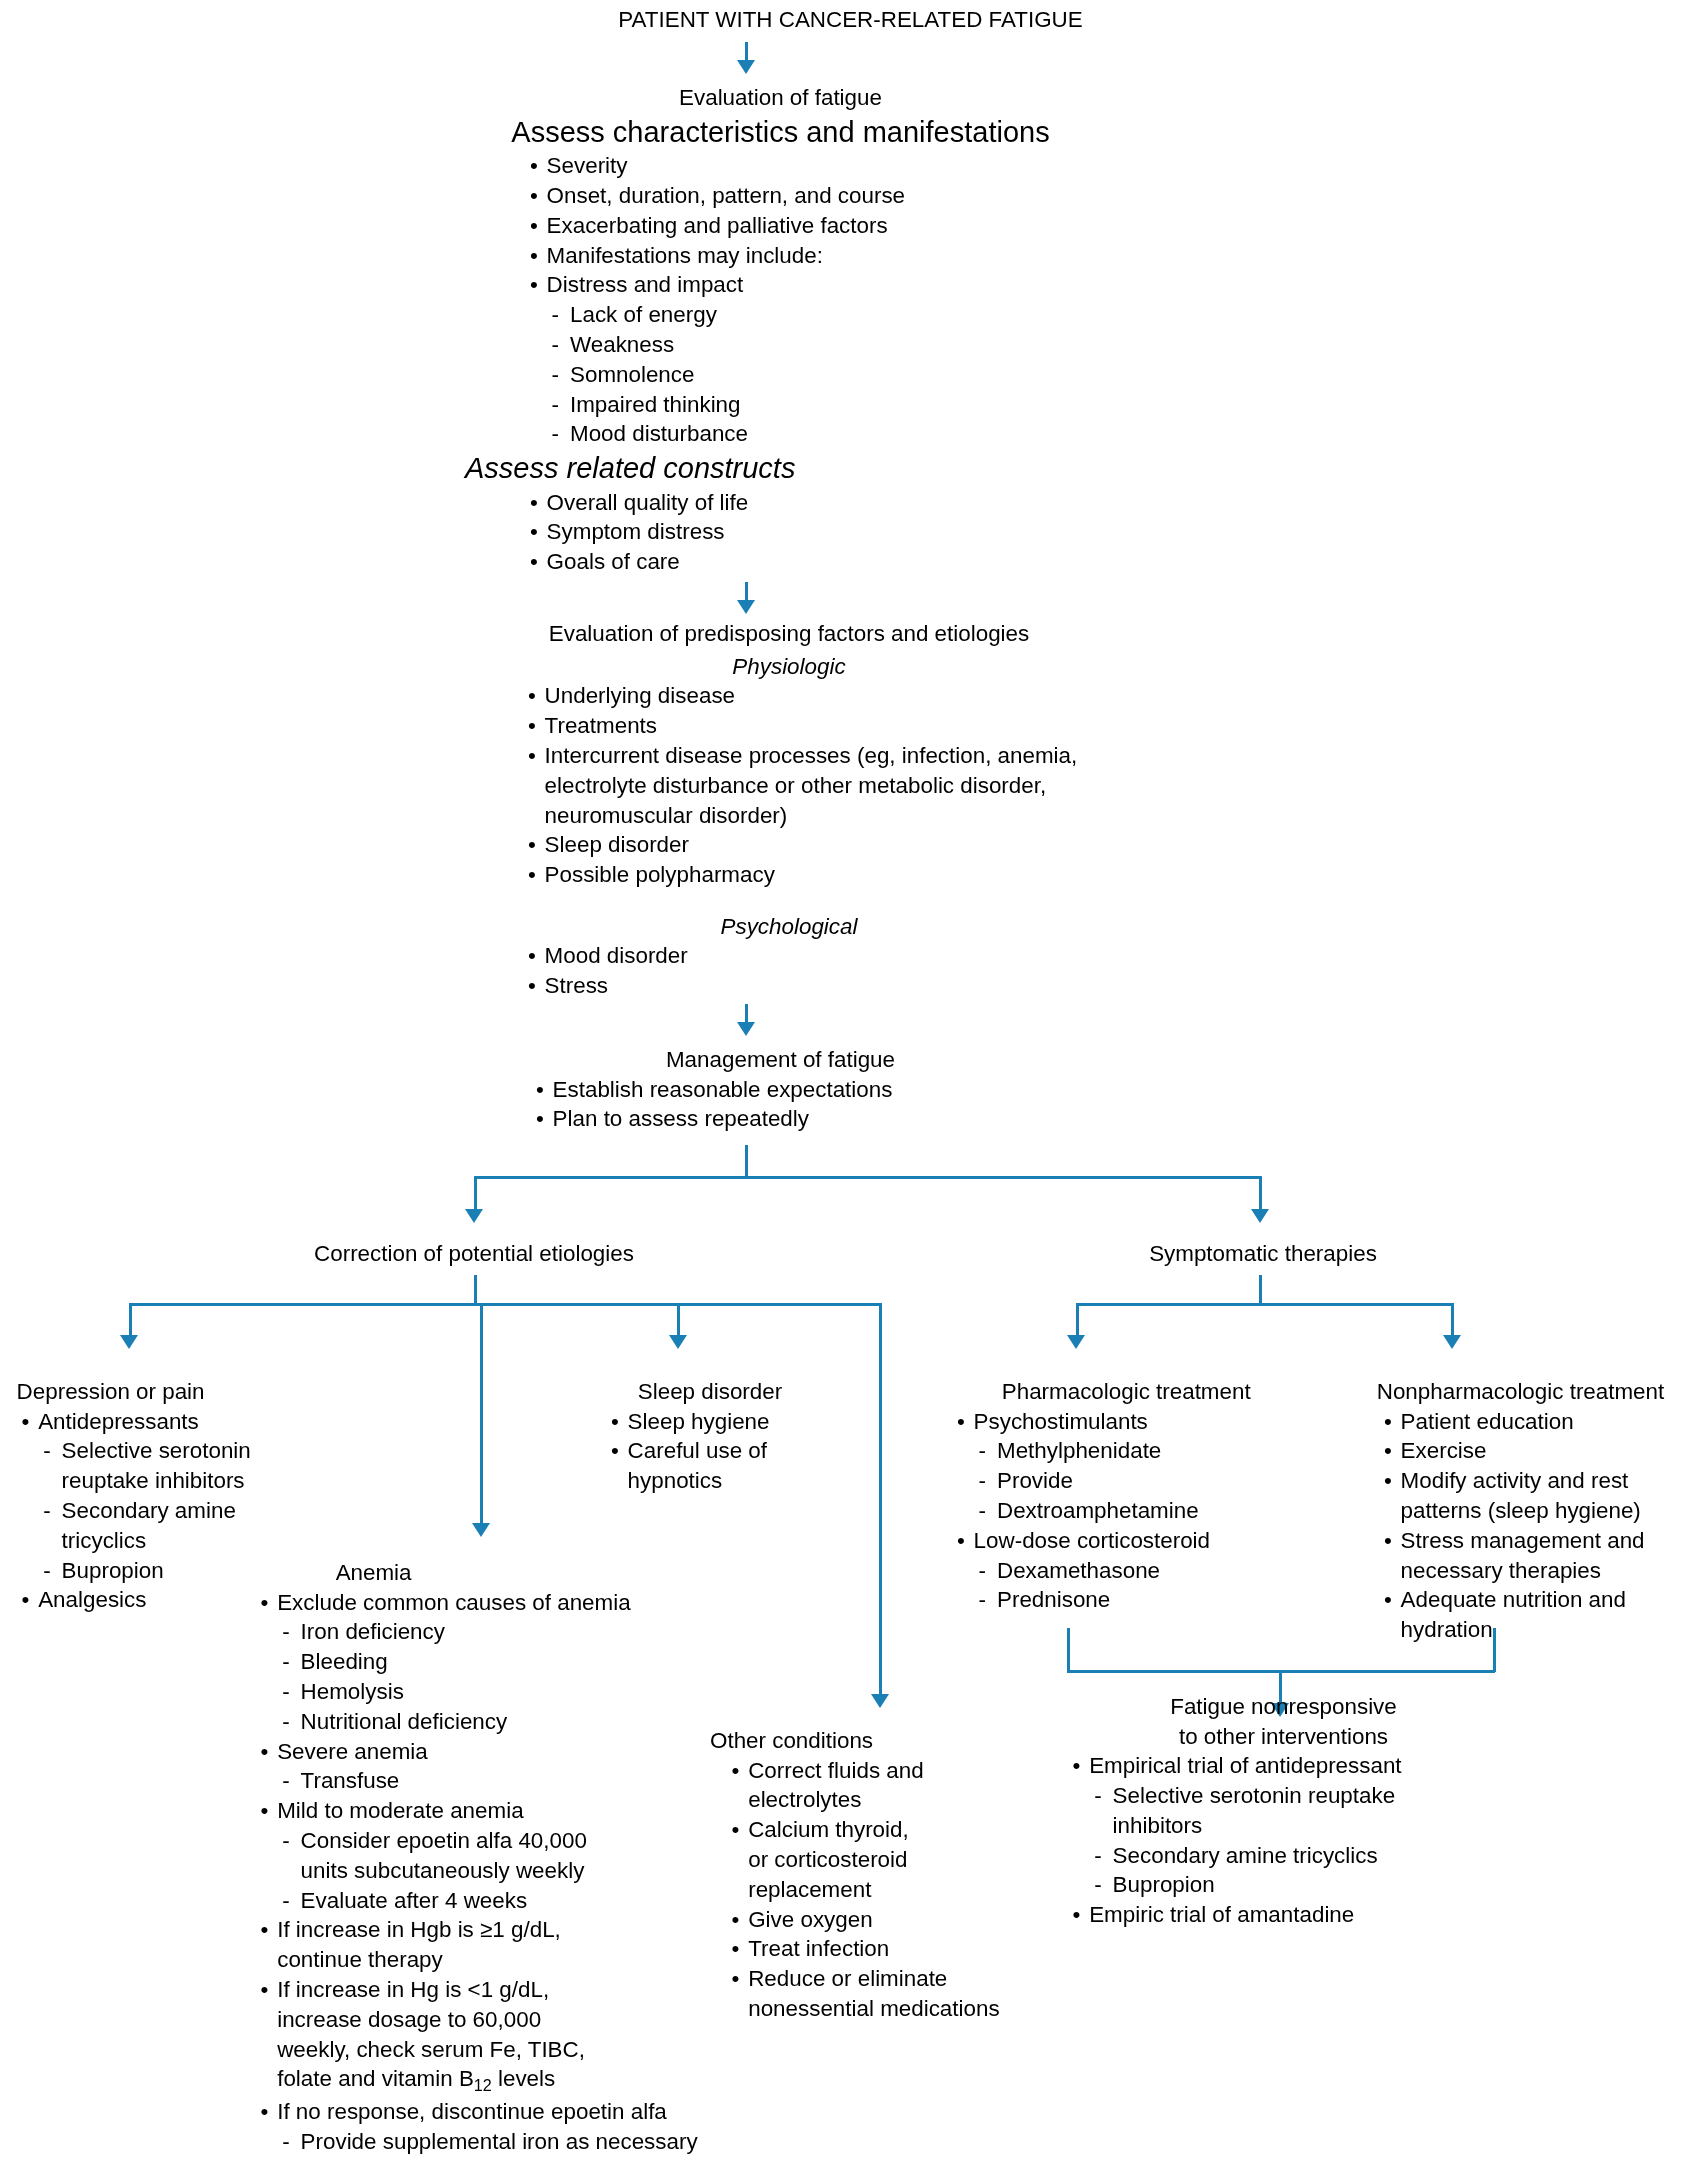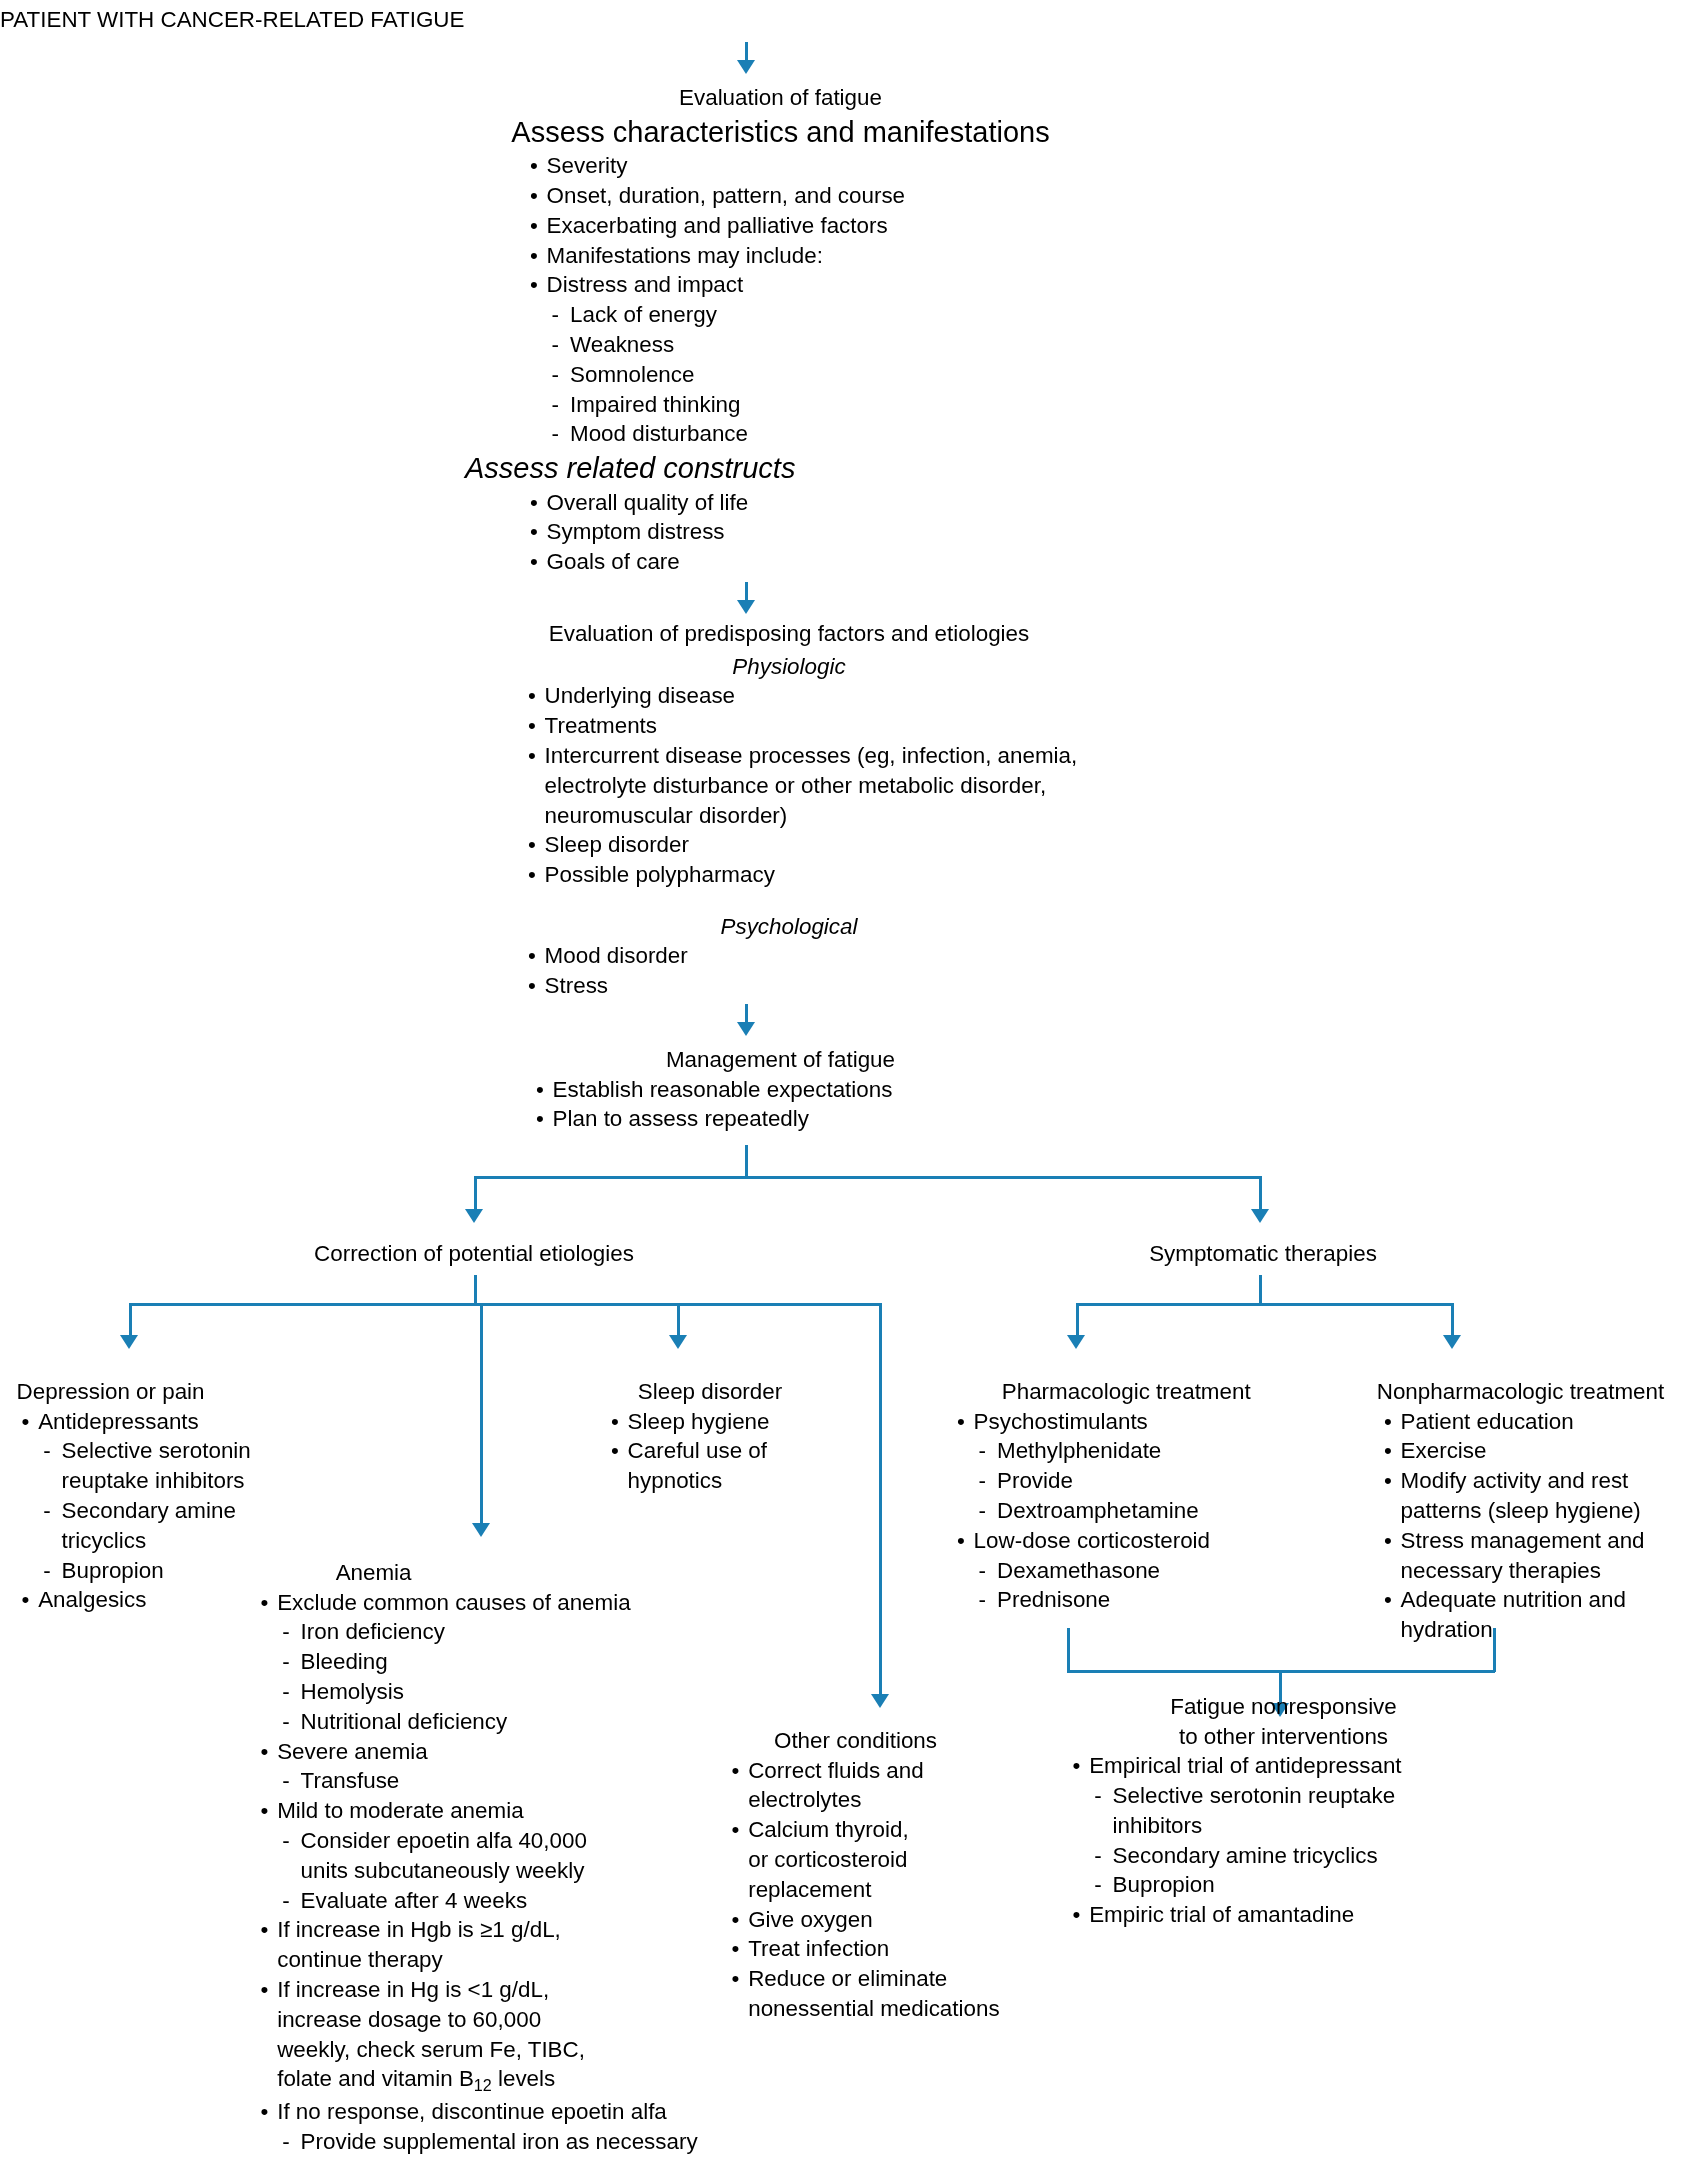--- a/index.html
+++ b/index.html
@@ -20,21 +20,21 @@
     width: 1701px;
     height: 2172px;
   }
   .node {
     position: absolute;
     box-sizing: border-box;
   }
   .title {
     font-size: 22.4px;
     line-height: 1.32;
-    text-align: left;
+    text-align: center;
     white-space: nowrap;
   }
   .heading {
     font-size: 22.4px;
     line-height: 1.32;
     text-align: center;
   }
   .subheading {
     font-size: 22.4px;
     line-height: 1.32;
@@ -237,21 +237,21 @@
       <li class="b">If increase in Hg is &lt;1 g/dL,</li>
       <li class="c">increase dosage to 60,000</li>
       <li class="c">weekly, check serum Fe, TIBC,</li>
       <li class="c"><span>folate and vitamin B</span><sub>12</sub><span> levels</span></li>
       <li class="b">If no response, discontinue epoetin alfa</li>
       <li class="d">Provide supplemental iron as necessary</li>
     </ul>
   </div>
 
   <div class="node" style="left:710px; top:1726px; width:349px;">
-    <div class="heading" style="text-align:center; width:291px;">Other conditions</div>
+    <div class="heading" style="text-align:left; width:291px;">Other conditions</div>
     <ul class="bullets" style="margin-left:16.6px;">
       <li class="b">Correct fluids and</li>
       <li class="c">electrolytes</li>
       <li class="b">Calcium thyroid,</li>
       <li class="c">or corticosteroid</li>
       <li class="c">replacement</li>
       <li class="b">Give oxygen</li>
       <li class="b">Treat infection</li>
       <li class="b">Reduce or eliminate</li>
       <li class="c">nonessential medications</li>

